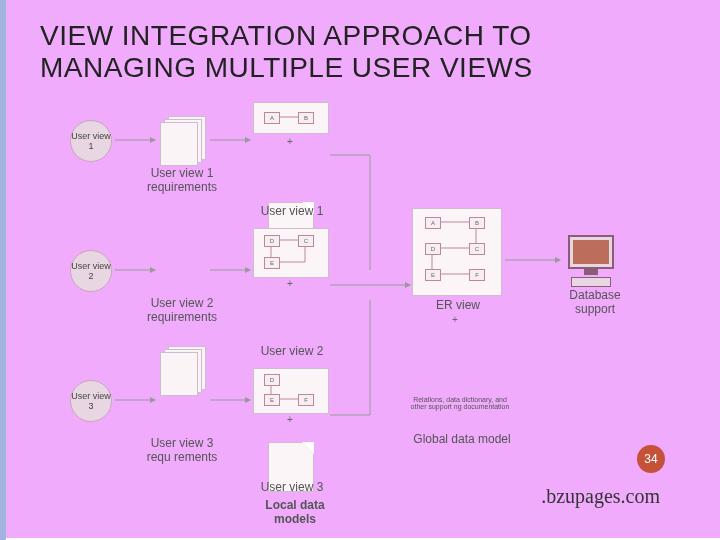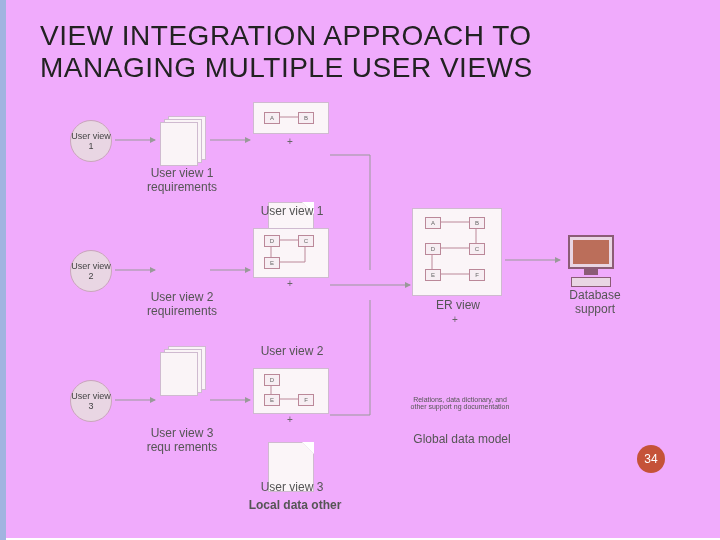--- a/index.html
+++ b/index.html
@@ -92,21 +92,21 @@
     <div class="node" style="left:10px;top:150px">
         <div class="circ">
           <span>User view 2</span>
         </div>
       </div>
     <div class="node stack" style="left:100px;top:146px">
         <div class="pg p1"></div>
         <div class="pg p2"></div>
         <div class="pg p3"></div>
       </div>
-    <div class="lbl" style="left:82px;top:190px">User view 2 requirements</div>
+    <div class="lbl" style="left:82px;top:196px">User view 2 requirements</div>
     <div class="ergrp grpbox" style="left:193px;top:128px;width:74px;height:48px">
       <div class="ebox" style="left:10px;top:6px">D</div>
       <div class="ebox" style="left:44px;top:6px">C</div>
       <div class="ebox" style="left:10px;top:28px">E</div>
       <svg style="position:absolute;left:0;top:0;width:74px;height:48px">
           <line x1="26" y1="11" x2="44" y2="11" stroke="#b89"></line>
           <line x1="17" y1="18" x2="17" y2="28" stroke="#b89"></line>
           <line x1="51" y1="18" x2="51" y2="33" stroke="#b89"></line>
           <line x1="26" y1="33" x2="51" y2="33" stroke="#b89"></line>
         </svg>
@@ -114,35 +114,35 @@
     <div class="plus" style="left:227px;top:178px">+</div>
     <div class="node docfold" style="left:208px;top:192px"></div>
     <div class="lbl" style="left:192px;top:244px">User view 2</div>
 
     <div class="node" style="left:10px;top:280px">
         <div class="circ">
           <span>User view 3</span>
         </div>
       </div>
 
-    <div class="lbl" style="left:82px;top:326px">User view 3 requ rements</div>
+    <div class="lbl" style="left:82px;top:336px">User view 3 requ rements</div>
     <div class="ergrp grpbox" style="left:193px;top:268px;width:74px;height:44px">
       <div class="ebox" style="left:10px;top:5px">D</div>
       <div class="ebox" style="left:10px;top:25px">E</div>
       <div class="ebox" style="left:44px;top:25px">F</div>
       <svg style="position:absolute;left:0;top:0;width:74px;height:44px">
           <line x1="17" y1="17" x2="17" y2="25" stroke="#b89"></line>
           <line x1="26" y1="30" x2="44" y2="30" stroke="#b89"></line>
         </svg>
     </div>
     <div class="plus" style="left:227px;top:314px">+</div>
 
     <div class="lbl" style="left:192px;top:380px">User view 3</div>
 
-    <div class="lbl" style="left:185px;top:398px;font-weight:bold;width:100px">Local data other</div>
+    <div class="lbl" style="left:185px;top:398px;font-weight:bold;width:100px">Local data models</div>
 
     <div class="ergrp grpbox" style="left:352px;top:108px;width:88px;height:86px">
       <div class="ebox" style="left:12px;top:8px">A</div>
       <div class="ebox" style="left:56px;top:8px">B</div>
       <div class="ebox" style="left:12px;top:34px">D</div>
       <div class="ebox" style="left:56px;top:34px">C</div>
       <div class="ebox" style="left:12px;top:60px">E</div>
       <div class="ebox" style="left:56px;top:60px">F</div>
       <svg style="position:absolute;left:0;top:0;width:88px;height:86px">
         <line x1="28" y1="13" x2="56" y2="13" stroke="#b89"></line>
@@ -162,13 +162,14 @@
       <div class="monitor">
           <div class="screen"></div>
         </div>
         <div class="base"></div>
         <div class="kb"></div>
     </div>
     <div class="lbl" style="left:495px;top:188px;width:80px">Database support</div>
   </div>
 
   <div class="pagebadge">34</div>
+  <div class="watermark">.bzupages.com</div>
 </div>
 
 </body></html>

